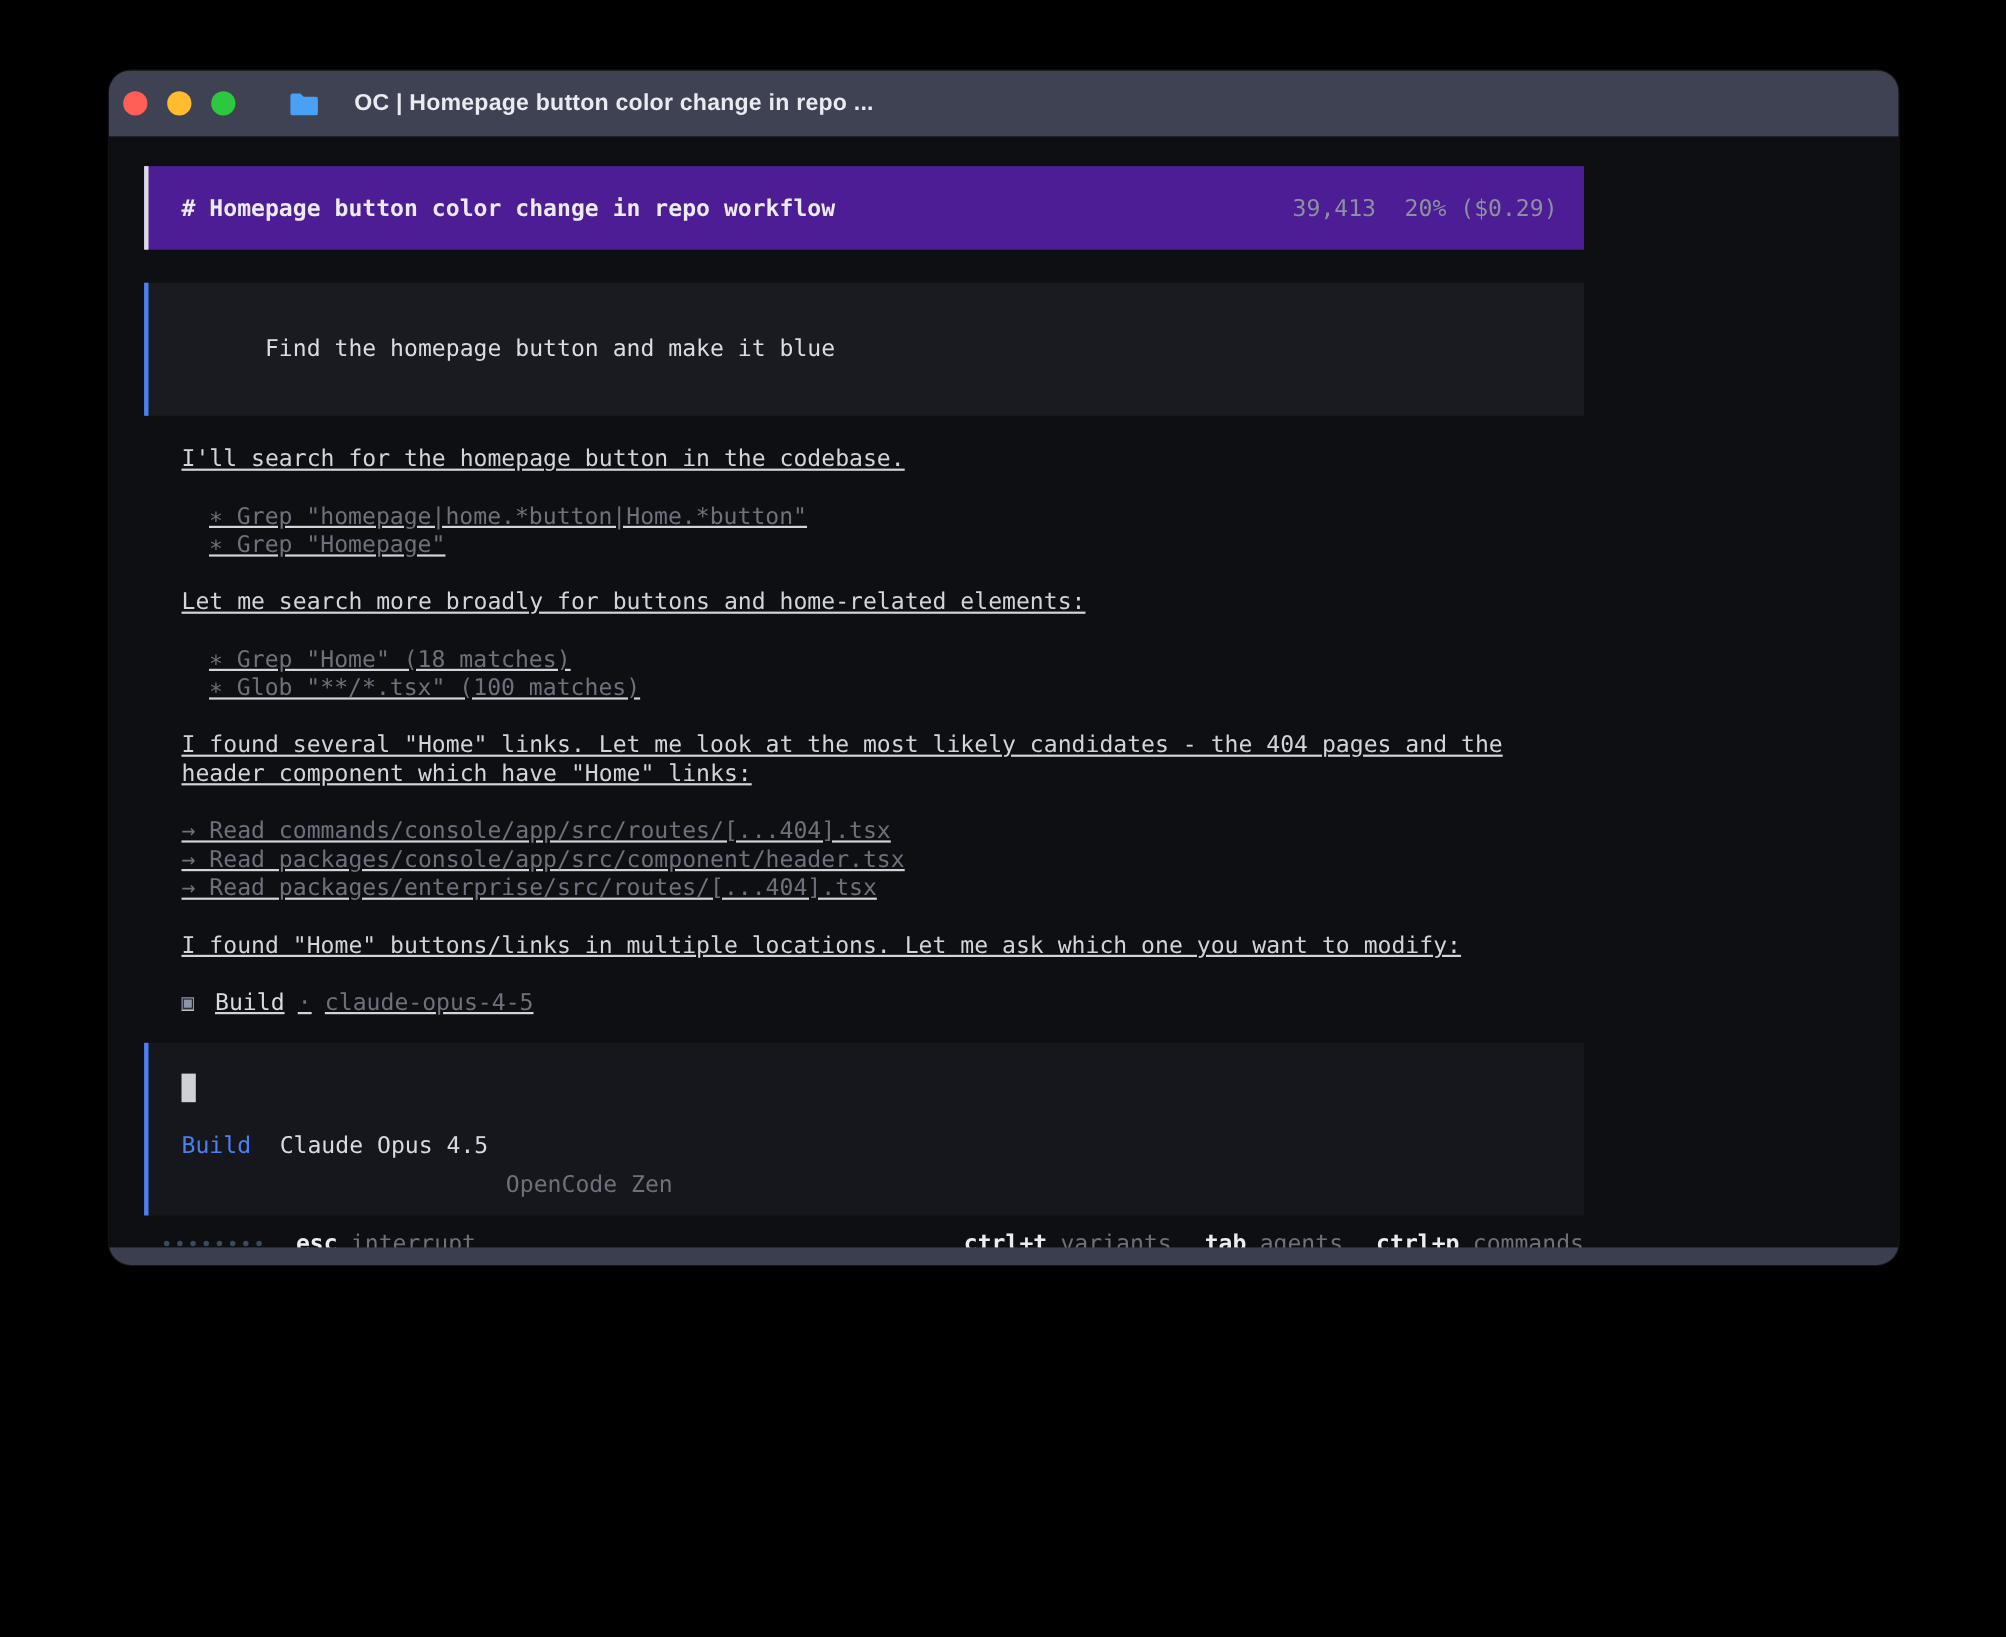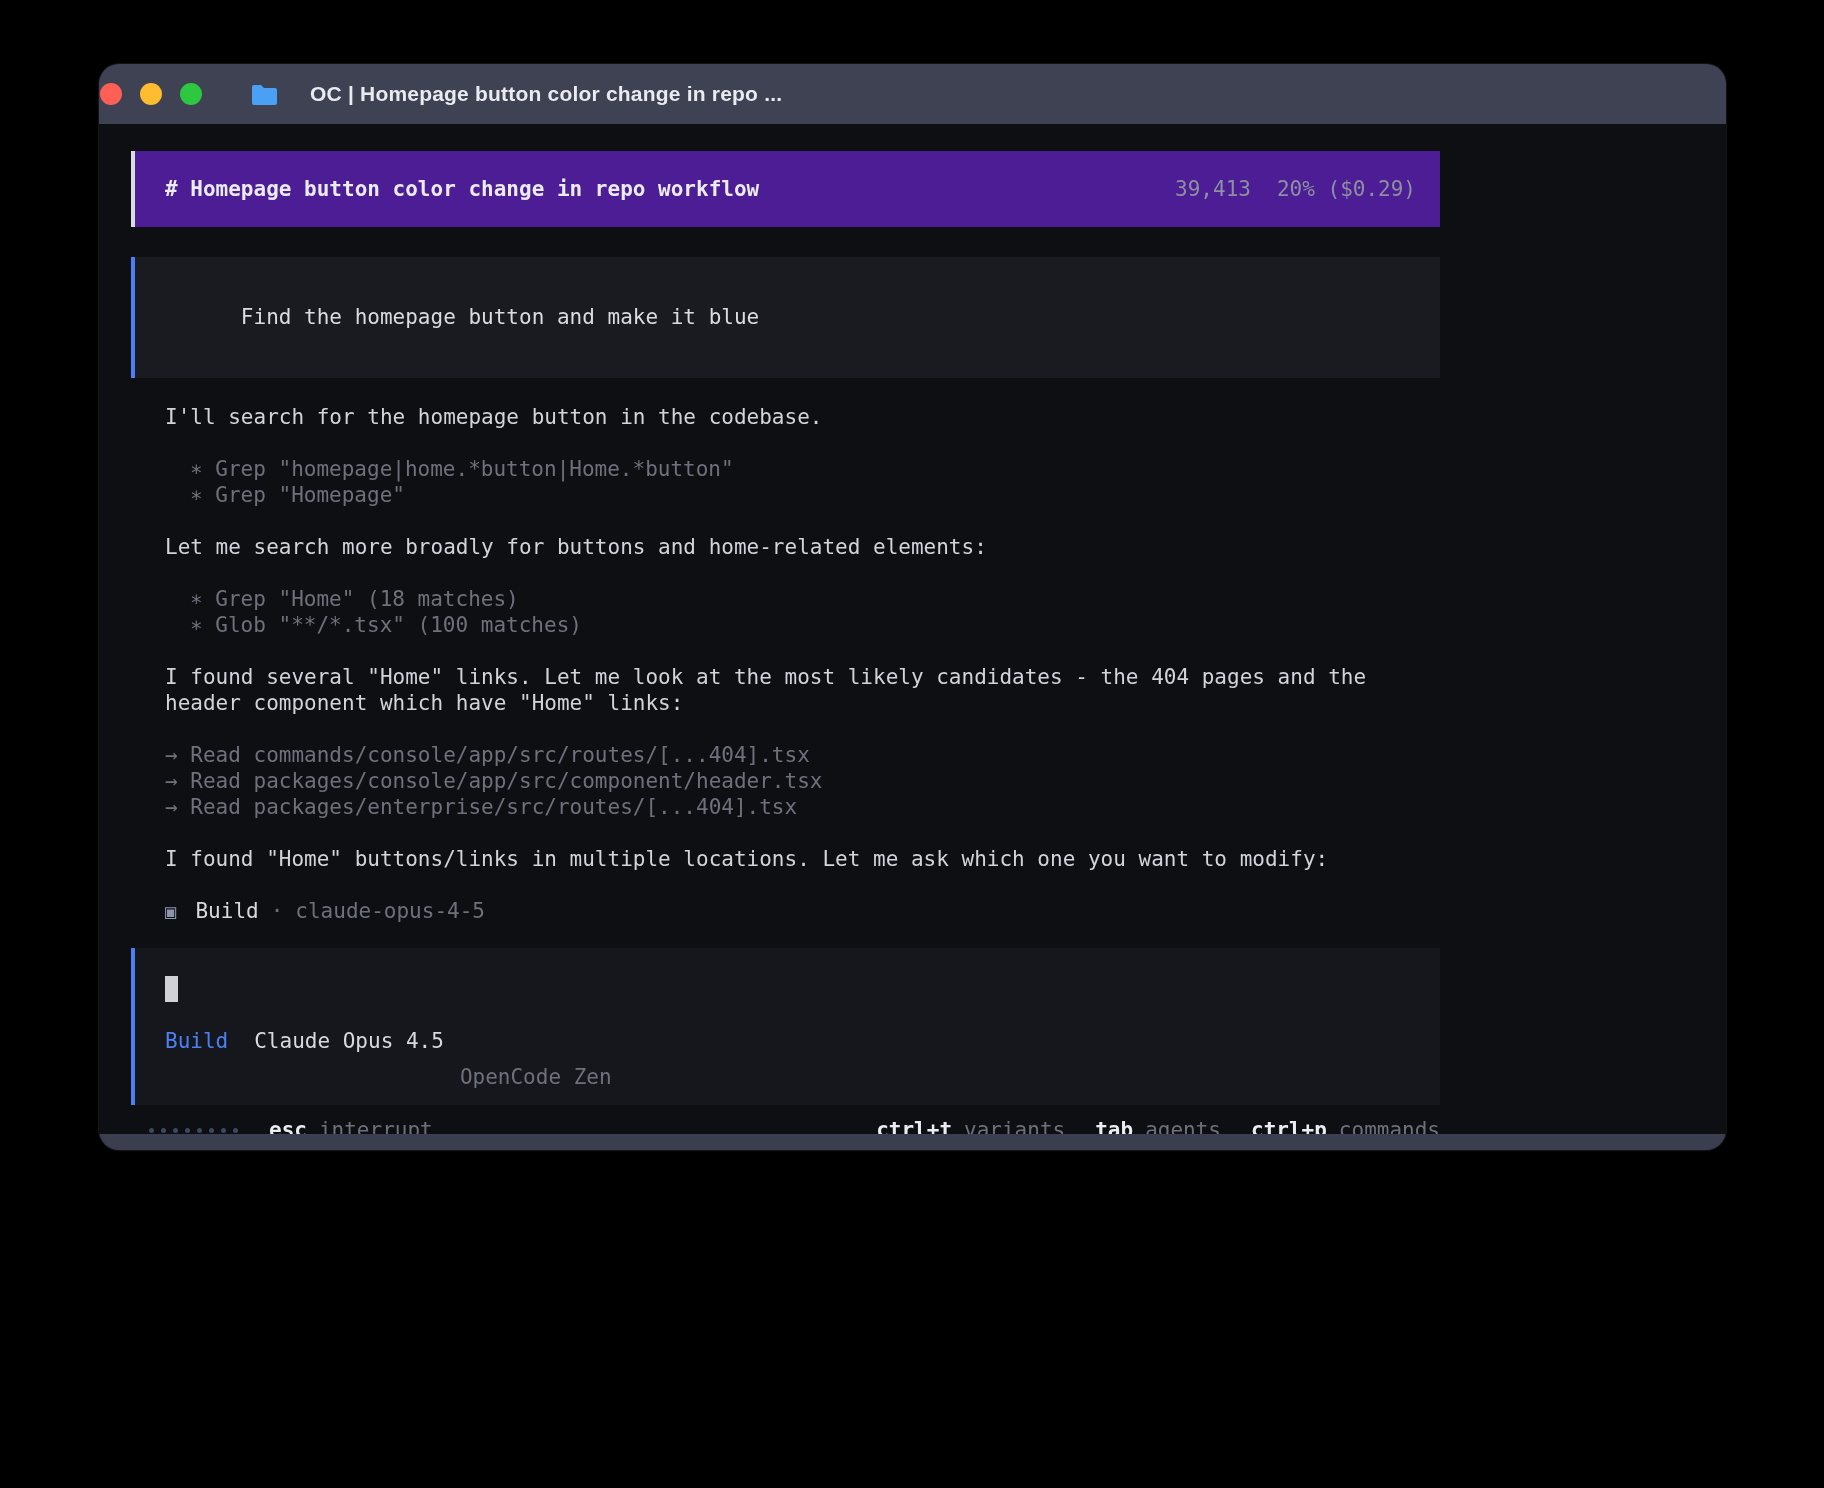--- a/index.html
+++ b/index.html
@@ -17,21 +17,21 @@
     border-radius:20px;
     overflow:hidden;
     box-shadow:0 0 0 1px rgba(255,255,255,0.08), 0 24px 70px rgba(0,0,0,0.7);
   }
 
   
   .titlebar {
     height:60px;
     background:#3e4253;
     display:flex; align-items:center;
-    padding-left:1px;
+    padding-left:13px;
     gap:20px;
   }
   .lights { display:flex; gap:18px; align-items:center; }
   .light { width:22px; height:22px; border-radius:50%; display:inline-block; }
   .light.red    { background:#ff5f57; }
   .light.yellow { background:#febc2e; }
   .light.green  { background:#2bc840; }
   .folder-wrap { margin-left:29px; display:flex; align-items:center; }
   .win-title {
     margin-left:12px;
@@ -62,21 +62,21 @@
 
   .user-msg {
     margin-top:30px;
     background:#1a1b21;
     border-left:4px solid #4b80f5;
     padding:21px 42px 22px 30px;
     color:#dadce2;
     white-space:pre-wrap;
   }
 
-  .messages { margin-left:34px; width:1275px; }
+  .messages { margin-left:34px; width:1275px;text-decoration:underline; }
   .messages .text { margin:26px 0; color:#d2d4da; }
   .tools { margin:26px 0; color:#6e717c; }
   .tools.indent { padding-left:25px; }
   .tool { white-space:pre; }
 
   .agent-row { margin:26px 0 24px 0; display:flex; align-items:center; }
   .agent-icon  { color:#8d95ab; font-size:19px; margin-right:19px; }
   .agent-name  { color:#d8dae0; }
   .agent-sep   { color:#6e717c; margin:0 12px; }
   .agent-model { color:#6e717c; }

